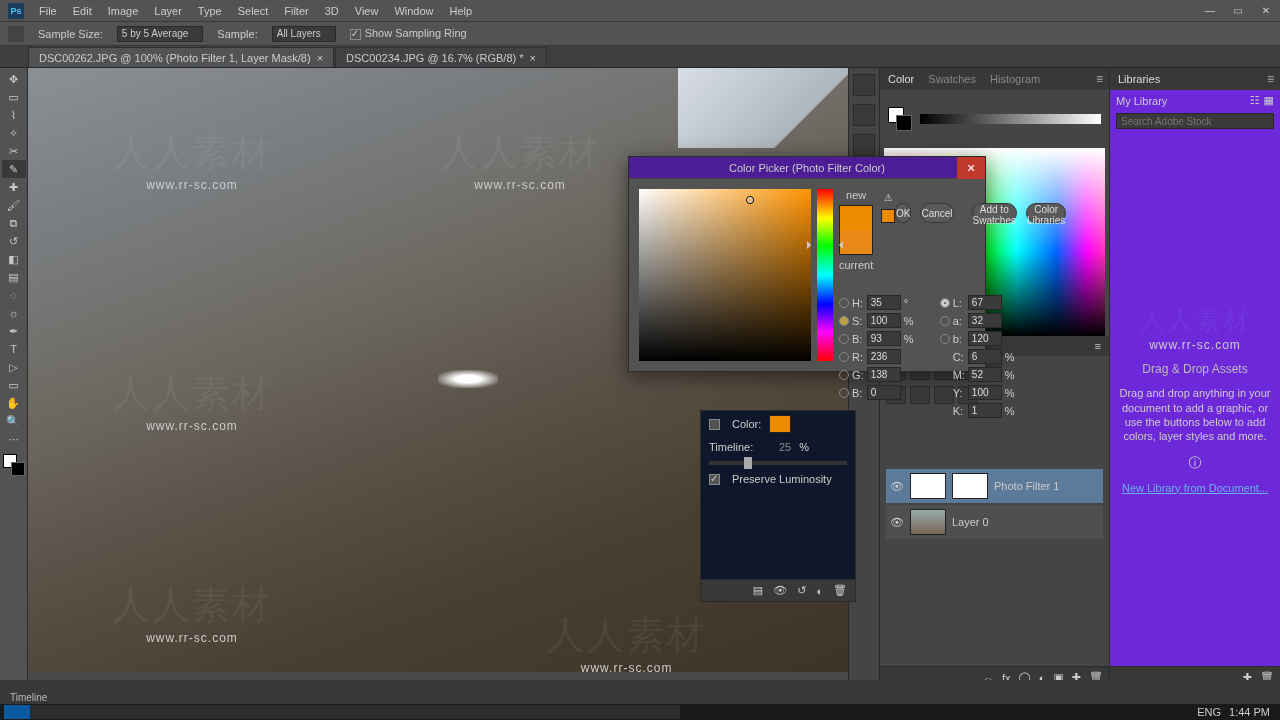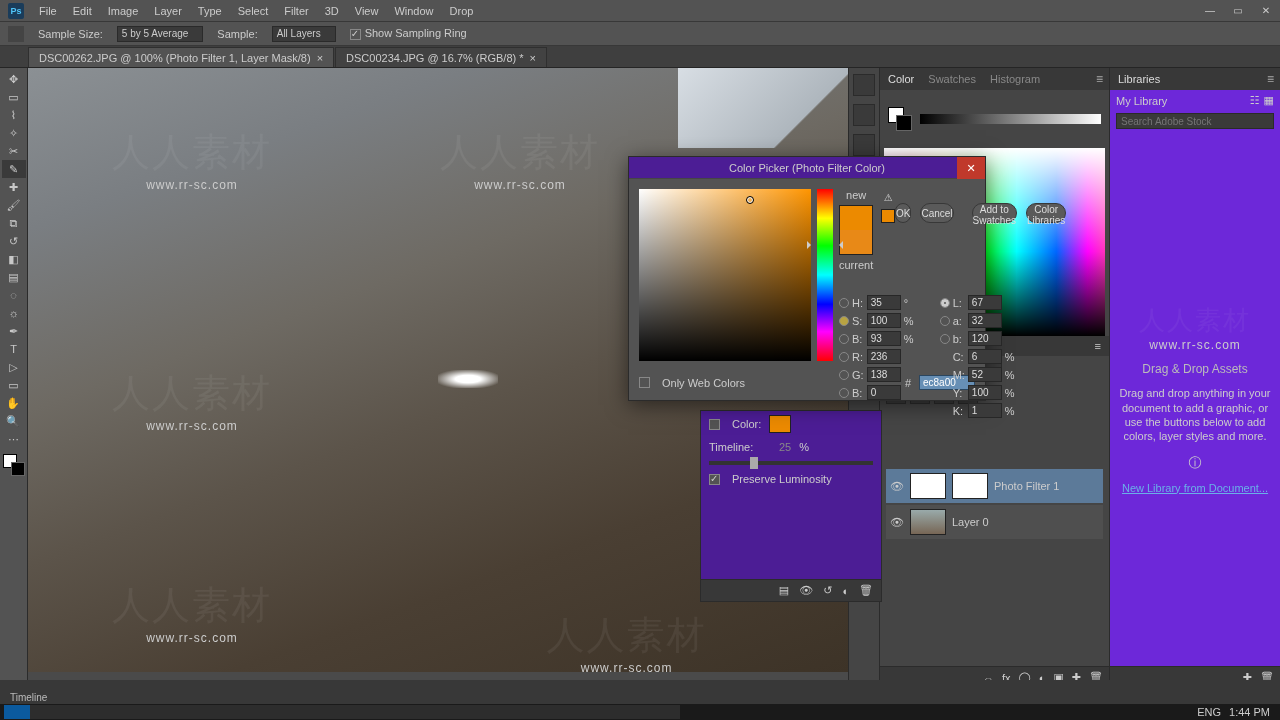--- a/index.html
+++ b/index.html
@@ -79,21 +79,21 @@
 .dlg-btns button{height:20px;background:#5a5a5a;border:1px solid #383838;color:#ddd;font-size:10px;border-radius:10px;cursor:pointer}
 .dlg-fields{position:absolute;left:210px;top:116px;right:10px;display:grid;grid-template-columns:auto auto 34px 14px 16px auto auto 34px 14px;gap:3px 3px;align-items:center;font-size:10px}
 .dlg-fields .r{width:10px;height:10px;border:1px solid #888;border-radius:50%;display:inline-block}
 .dlg-fields .r.on{box-shadow:inset 0 0 0 3px #ccc}
 .dlg-fields .hl{background:#b8a342;border-radius:50%;padding:1px 2px}
 .dlg-fields input{width:34px;height:15px;background:#3a3a3a;border:1px solid #272727;color:#ddd;font-size:10px;padding:0 3px;text-align:left}
 .dlg-foot{padding:4px 10px 10px;display:flex;align-items:center;gap:8px;font-size:10px}
 .dlg-foot .hex-lbl{margin-left:auto}
 .dlg-foot input.hex{width:56px;height:15px;background:#678fb5;border:1px solid #2a4660;color:#fff;font-size:10px;padding:0 3px}
 
-.proppanel{position:absolute;left:700px;top:410px;width:182px;background:#4c1d95;border:1px solid #2b2b2b;z-index:30}
+.proppanel{position:absolute;left:700px;top:410px;width:156px;background:#0f172a;border:1px solid #2b2b2b;z-index:30}
 .proppanel .row{display:flex;align-items:center;padding:4px 8px;gap:8px;font-size:10px;color:#bbb}
 .proppanel .sw{width:22px;height:18px;background:#ec8a00;border:1px solid #222;cursor:pointer}
 .proppanel .slider{flex:1;height:4px;background:#333;position:relative}
 .proppanel .slider .th{position:absolute;top:-4px;width:8px;height:12px;background:#aaa}
 .proppanel .val{width:30px;text-align:right;color:#888}
 .proppanel .foot{height:22px;background:#383838;display:flex;align-items:center;justify-content:flex-end;gap:10px;padding:0 8px;font-size:11px;color:#aaa;border-top:1px solid #2b2b2b}
 
 .taskbar{position:absolute;left:0;right:0;bottom:0;height:16px;background:#1a1a1a;display:flex;align-items:center;padding:0 4px;gap:0}
 .taskbar .tb{width:26px;height:14px;background:#2d2d2d}
 .taskbar .tray{margin-left:auto;display:flex;align-items:center;gap:8px;font-size:9px;color:#ccc;padding-right:6px}
@@ -109,21 +109,21 @@
   <span>File</span>
   <span>Edit</span>
   <span>Image</span>
   <span>Layer</span>
   <span>Type</span>
   <span>Select</span>
   <span>Filter</span>
   <span>3D</span>
   <span>View</span>
   <span>Window</span>
-  <span>Drop</span>
+  <span>Help</span>
   <div class="winctrl">
     <div>—</div>
     <div>▭</div>
     <div>✕</div>
   </div>
 </div>
 
 <div class="optbar">
   <div class="tool-icon"></div>
   <span>Sample Size:</span>
@@ -413,26 +413,20 @@
         <span></span>
         <span></span>
         <span></span>
         <span></span>
       <span></span>
         <span>K:</span>
         <input value="1" style="">
         <span>%</span>
     </div>
   </div>
-  <div class="dlg-foot">
-    <span class="cb"></span>
-    <span>Only Web Colors</span>
-    <span class="hex-lbl">#</span>
-    <input class="hex" value="ec8a00" style="">
-  </div>
 </div>
 
 <div class="taskbar">
   <div class="tb" style="background:#0b5a9e"></div>
   <div class="tb"></div>
   <div class="tb"></div>
   <div class="tb"></div>
   <div class="tb"></div>
   <div class="tb"></div>
   <div class="tb"></div>

